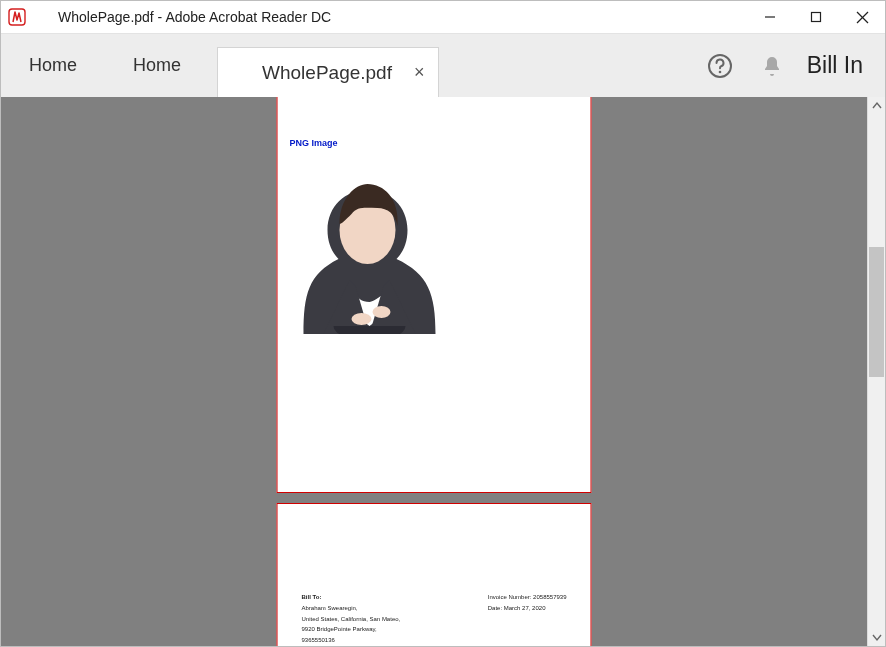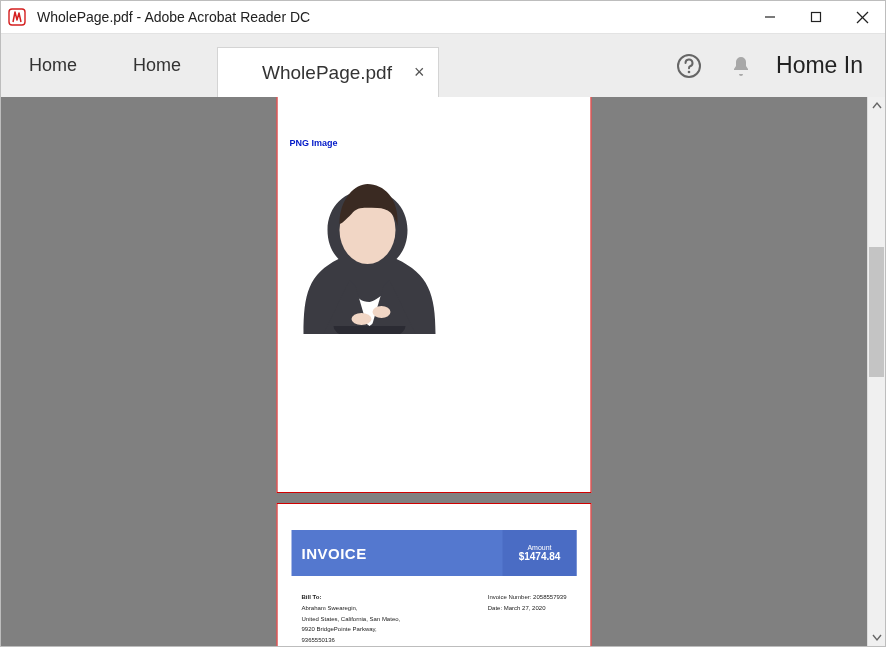--- a/index.html
+++ b/index.html
@@ -1,21 +1,21 @@
 <!DOCTYPE html>
 <html><head>
 <meta charset="utf-8">
 <style>
   * { box-sizing: border-box; margin: 0; padding: 0; }
   html, body { width: 886px; height: 647px; font-family: "Segoe UI", Arial, sans-serif; overflow: hidden; background: #fff; }
   .window { width: 886px; height: 647px; border: 1px solid #bdbdbd; display: flex; flex-direction: column; }
   
   .titlebar { height: 32px; display: flex; align-items: center; background: #fff; }
   .titlebar .icon-box { width: 32px; display:flex; align-items:center; justify-content:center; }
-  .titlebar .title { flex: 1; font-size: 14px; color: #222; padding-left: 4px; }
+  .titlebar .title { flex: 1; font-size: 14px; color: #222; padding-left: 4px; margin-left: 21px; }
   .win-controls { display: flex; }
   .win-btn { width: 46px; height: 32px; display:flex; align-items:center; justify-content:center; }
   .win-btn svg { stroke: #222; fill: none; }
   
   .toolbar { height: 64px; background: #ededed; display: flex; align-items: stretch; border-top: 1px solid #e3e3e3; }
   .menu-item { padding: 0 28px; display:flex; align-items:center; font-size: 18px; color:#333; }
   .tab-group { display:flex; align-items:flex-end; margin-left: 8px; }
   .doc-tab { background:#fff; border:1px solid #d4d4d4; border-bottom:none; height: 50px; display:flex; align-items:center; padding: 0 14px 0 44px; font-size:19px; color:#333; position:relative; }
   .doc-tab .tab-close { margin-left: 22px; font-size:18px; color:#555; }
   .toolbar-spacer { flex:1; }
@@ -96,21 +96,21 @@
             <circle cx="13" cy="19" r="1.3" fill="#666"></circle>
           </svg>
       </div>
       <div class="tool-icon">
         <svg width="24" height="24" viewBox="0 0 24 24">
             <path d="M12 3 a5 5 0 0 1 5 5 v4 l2 3 v1 H5 v-1 l2-3 V8 a5 5 0 0 1 5-5 Z" fill="#a8a8a8"></path>
             <path d="M10 20 a2 2 0 0 0 4 0" fill="#a8a8a8"></path>
           </svg>
       </div>
     </div>
-    <div class="sign-in">Home In</div>
+    <div class="sign-in">Bill In</div>
   </div>
 
   <div class="doc-area">
     <div class="canvas">
 
       <div class="page page1">
         <div class="png-label">PNG Image</div>
         <svg class="photo" viewBox="0 0 170 180">
           <path d="M20 180 C20 140 25 120 55 105 C48 98 44 88 44 76 C44 52 62 36 84 36 C106 36 124 52 124 76 C124 88 120 98 113 105 C145 120 152 140 152 180 Z" fill="#3b3b42"></path>
           <ellipse cx="84" cy="76" rx="28" ry="34" fill="#f1d6c5"></ellipse>
@@ -120,27 +120,20 @@
           <path d="M40 180 L66 126 L72 132 L86 180 Z" fill="#3b3b42"></path>
           <path d="M132 180 L106 126 L100 132 L86 180 Z" fill="#3b3b42"></path>
           <path d="M60 170 C60 155 112 155 112 170" fill="none" stroke="#2a2a30" stroke-width="0"></path>
           <path d="M50 172 a34 14 0 1 0 72 0" fill="#2b2b33"></path>
           <ellipse cx="78" cy="165" rx="10" ry="6" fill="#f1d6c5"></ellipse>
           <ellipse cx="98" cy="158" rx="9" ry="6" fill="#f1d6c5"></ellipse>
         </svg>
       </div>
 
       <div class="page page2">
-        <div class="invoice-header">
-          <div class="invoice-title">INVOICE</div>
-          <div class="amount-box">
-            <div>Amount</div>
-            <div class="amount-val">$1474.84</div>
-          </div>
-        </div>
         <div class="bill-block">
           <div class="bt">Bill To:</div>
           <div>Abraham Swearegin,</div>
           <div>United States, California, San Mateo,</div>
           <div>9920 BridgePointe Parkway,</div>
           <div>9365550136</div>
         </div>
         <div class="meta-block">
           <div>Invoice Number: 2058557939</div>
           <div>Date: March 27, 2020</div>

